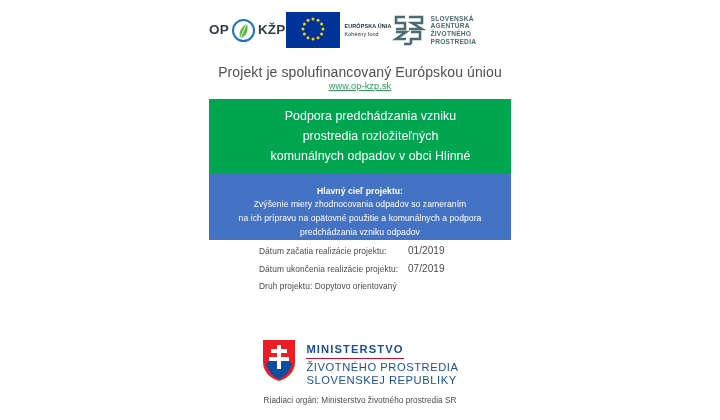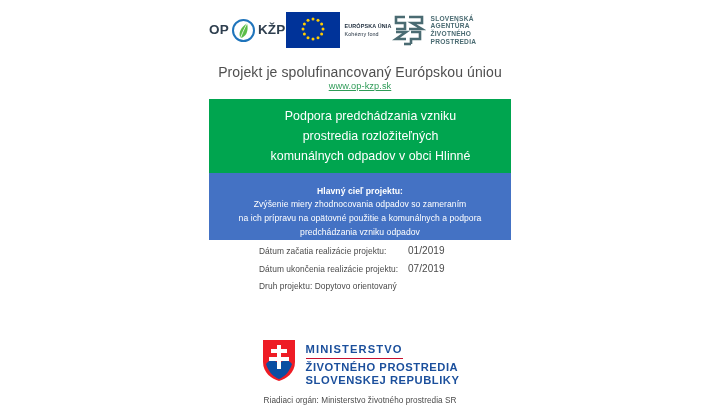--- a/index.html
+++ b/index.html
@@ -242,21 +242,21 @@
     color: #1b4f9c;
     letter-spacing: 1.1px;
     border-bottom: 1.3px solid #c8102e;
     display: inline-block;
     padding-bottom: 1px;
     white-space: nowrap;
   }
   .ministry-text .m2,
   .ministry-text .m3 {
     font-size: 11.2px;
-    font-weight: bold;
+    font-weight: normal;
     color: #1b4f9c;
     letter-spacing: 0.55px;
     white-space: nowrap;
   }
   .ministry-text .m2 { margin-top: 2px; }
 
   .managing-authority {
     position: absolute;
     left: 0;
     top: 396px;

